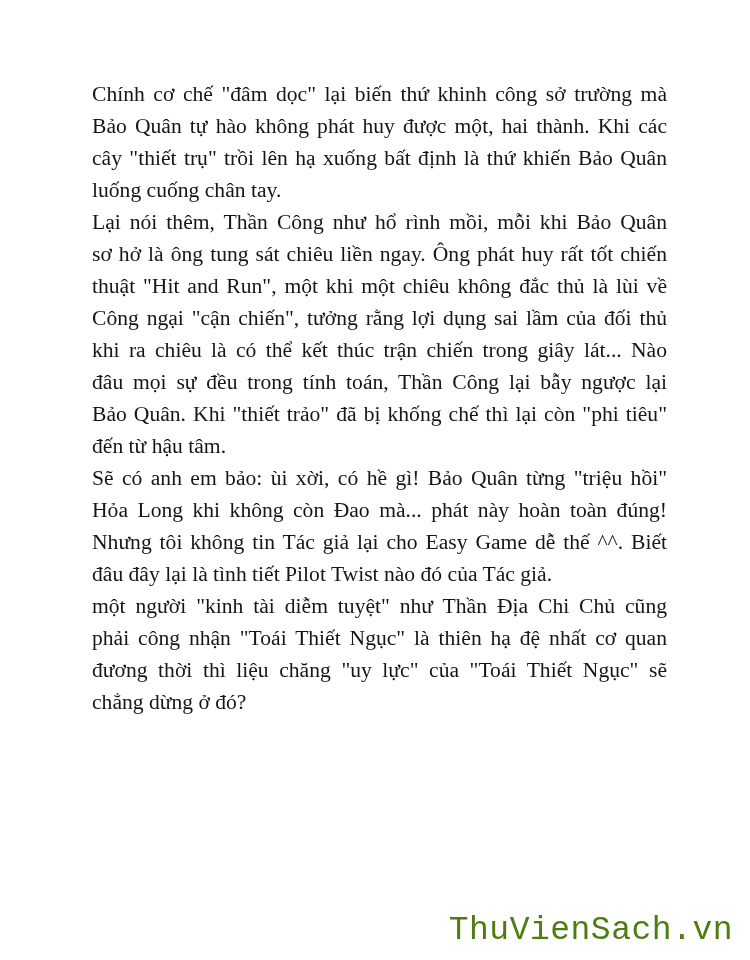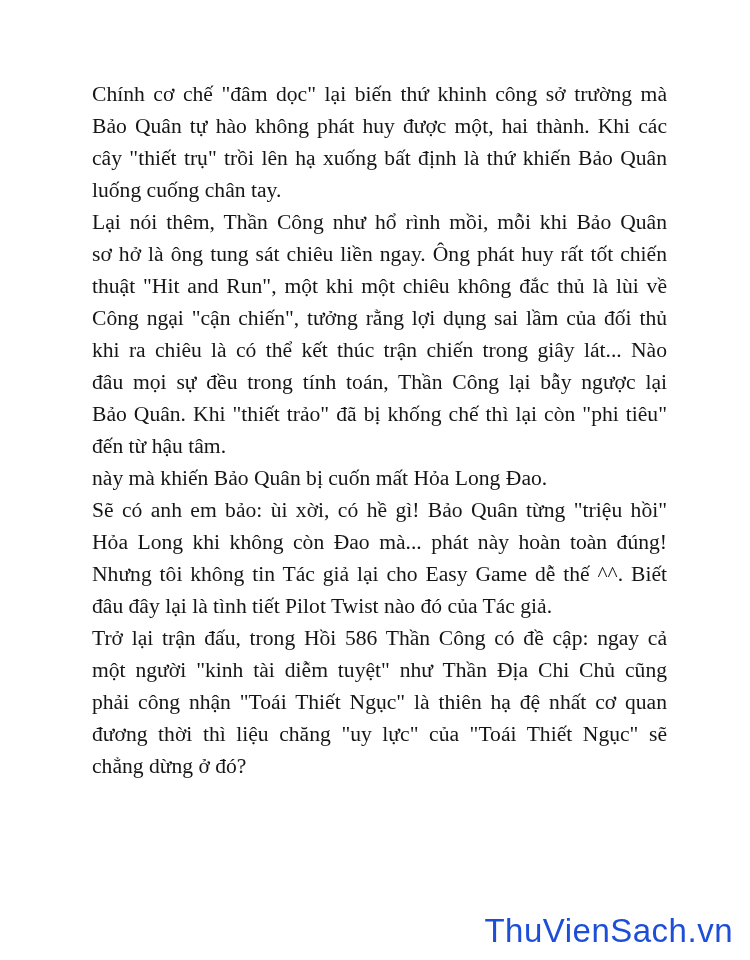--- a/index.html
+++ b/index.html
@@ -70,30 +70,28 @@
         <div class="line fill">thuật "Hit and Run", một khi một chiêu không đắc thủ là lùi về</div>
       </div>
       <div class="paragraph">
         <div class="line fill">Công ngại "cận chiến", tưởng rằng lợi dụng sai lầm của đối thủ</div>
         <div class="line fill">khi ra chiêu là có thể kết thúc trận chiến trong giây lát... Nào</div>
         <div class="line fill">đâu mọi sự đều trong tính toán, Thần Công lại bẫy ngược lại</div>
         <div class="line fill">Bảo Quân. Khi "thiết trảo" đã bị khống chế thì lại còn "phi tiêu"</div>
         <div class="line">đến từ hậu tâm.</div>
       </div>
       <div class="paragraph">
-        <div class="line">này mà khiến Bảo Quân bị cuốn mất Hỏa Long Đao.</div>
       </div>
       <div class="paragraph">
         <div class="line fill">Sẽ có anh em bảo: ùi xời, có hề gì! Bảo Quân từng "triệu hồi"</div>
         <div class="line fill">Hỏa Long khi không còn Đao mà... phát này hoàn toàn đúng!</div>
         <div class="line fill">Nhưng tôi không tin Tác giả lại cho Easy Game dễ thế ^^. Biết</div>
         <div class="line">đâu đây lại là tình tiết Pilot Twist nào đó của Tác giả.</div>
       </div>
       <div class="paragraph">
-        <div class="line fill">Trở lại trận đấu, trong Hồi 586 Thần Công có đề cập: ngay cả</div>
         <div class="line fill">một người "kinh tài diễm tuyệt" như Thần Địa Chi Chủ cũng</div>
         <div class="line fill">phải công nhận "Toái Thiết Ngục" là thiên hạ đệ nhất cơ quan</div>
         <div class="line fill">đương thời thì liệu chăng "uy lực" của "Toái Thiết Ngục" sẽ</div>
         <div class="line">chẳng dừng ở đó?</div>
       </div>
     </div>
-  <div class="watermark" style="color: #1d4ed8;">ThuVienSach.vn</div>
+  <div class="watermark" style="color: #4d7c0f; font-family: Liberation Mono, monospace;">ThuVienSach.vn</div>
 </div>
 
 </body></html>

